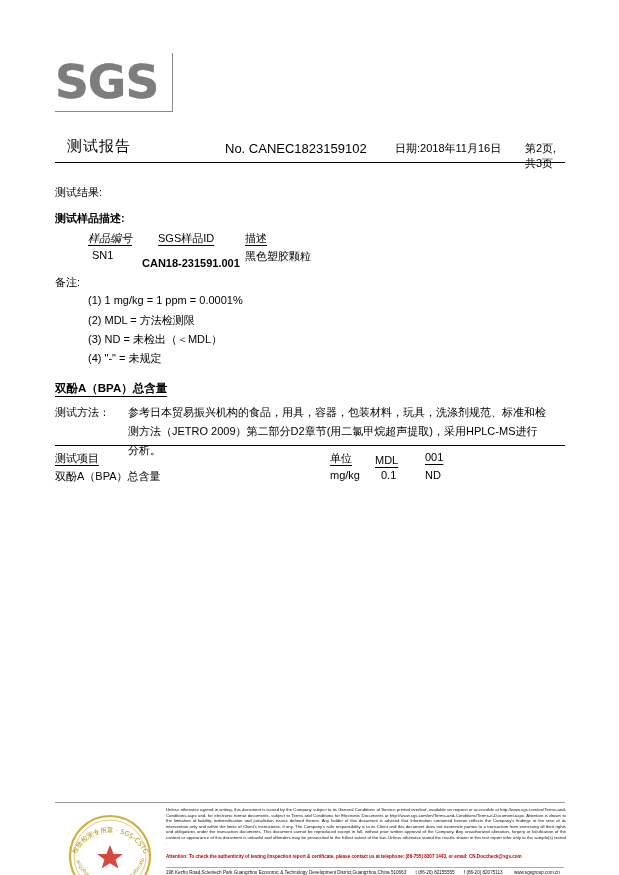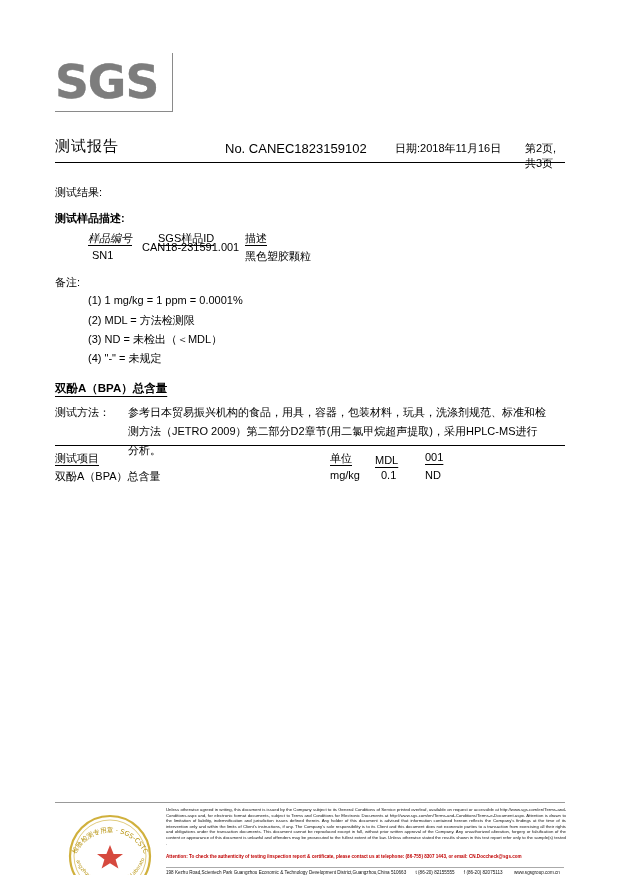--- a/index.html
+++ b/index.html
@@ -59,21 +59,21 @@
 
   .title-row {
     position: absolute;
     left: 55px;
     top: 112px;
     width: 510px;
     height: 22px;
   }
   .report-title {
     position: absolute;
-    left: 0;
+    left: 12px;
     top: 0;
     font-size: 15px;
     font-weight: normal;
     letter-spacing: 1px;
   }
   .report-no {
     position: absolute;
     left: 170px;
     top: 4px;
     font-size: 13px;
@@ -225,21 +225,21 @@
 
   <div class="lbl" style="left:55px; top:160px;">测试结果:</div>
 
   <div class="lbl" style="left:55px; top:186px;font-weight:bold;">测试样品描述:</div>
 
   <div class="tbl-hdr" style="left:88px; top:206px;font-style:italic;">样品编号</div>
   <div class="tbl-hdr" style="left:158px; top:206px;">SGS样品ID</div>
   <div class="tbl-hdr" style="left:245px; top:206px;">描述</div>
 
   <div class="lbl" style="left:92px; top:224px;">SN1</div>
-  <div class="lbl" style="left:142px; top:216px;">CAN18-231591.001</div>
+  <div class="lbl" style="left:142px; top:232px;font-weight:bold;">CAN18-231591.001</div>
   <div class="lbl" style="left:245px; top:224px;">黑色塑胶颗粒</div>
 
   <div class="lbl" style="left:55px; top:250px;">备注:</div>
   <div class="note" style="left:88px; top:269px;">(1) 1 mg/kg = 1 ppm = 0.0001%</div>
   <div class="note" style="left:88px; top:288px;">(2) MDL = 方法检测限</div>
   <div class="note" style="left:88px; top:307px;">(3) ND = 未检出（＜MDL）</div>
   <div class="note" style="left:88px; top:326px;">(4) "-" = 未规定</div>
 
   <div class="sec-title" style="top:356px;">双酚A（BPA）总含量</div>
 

